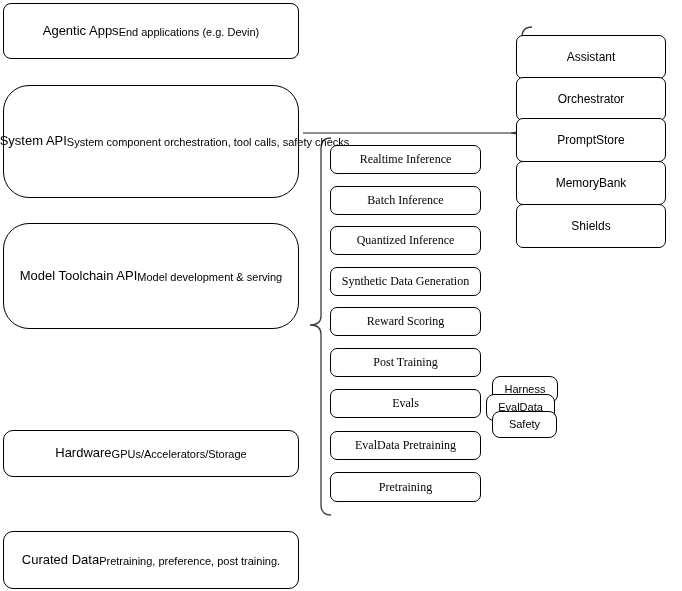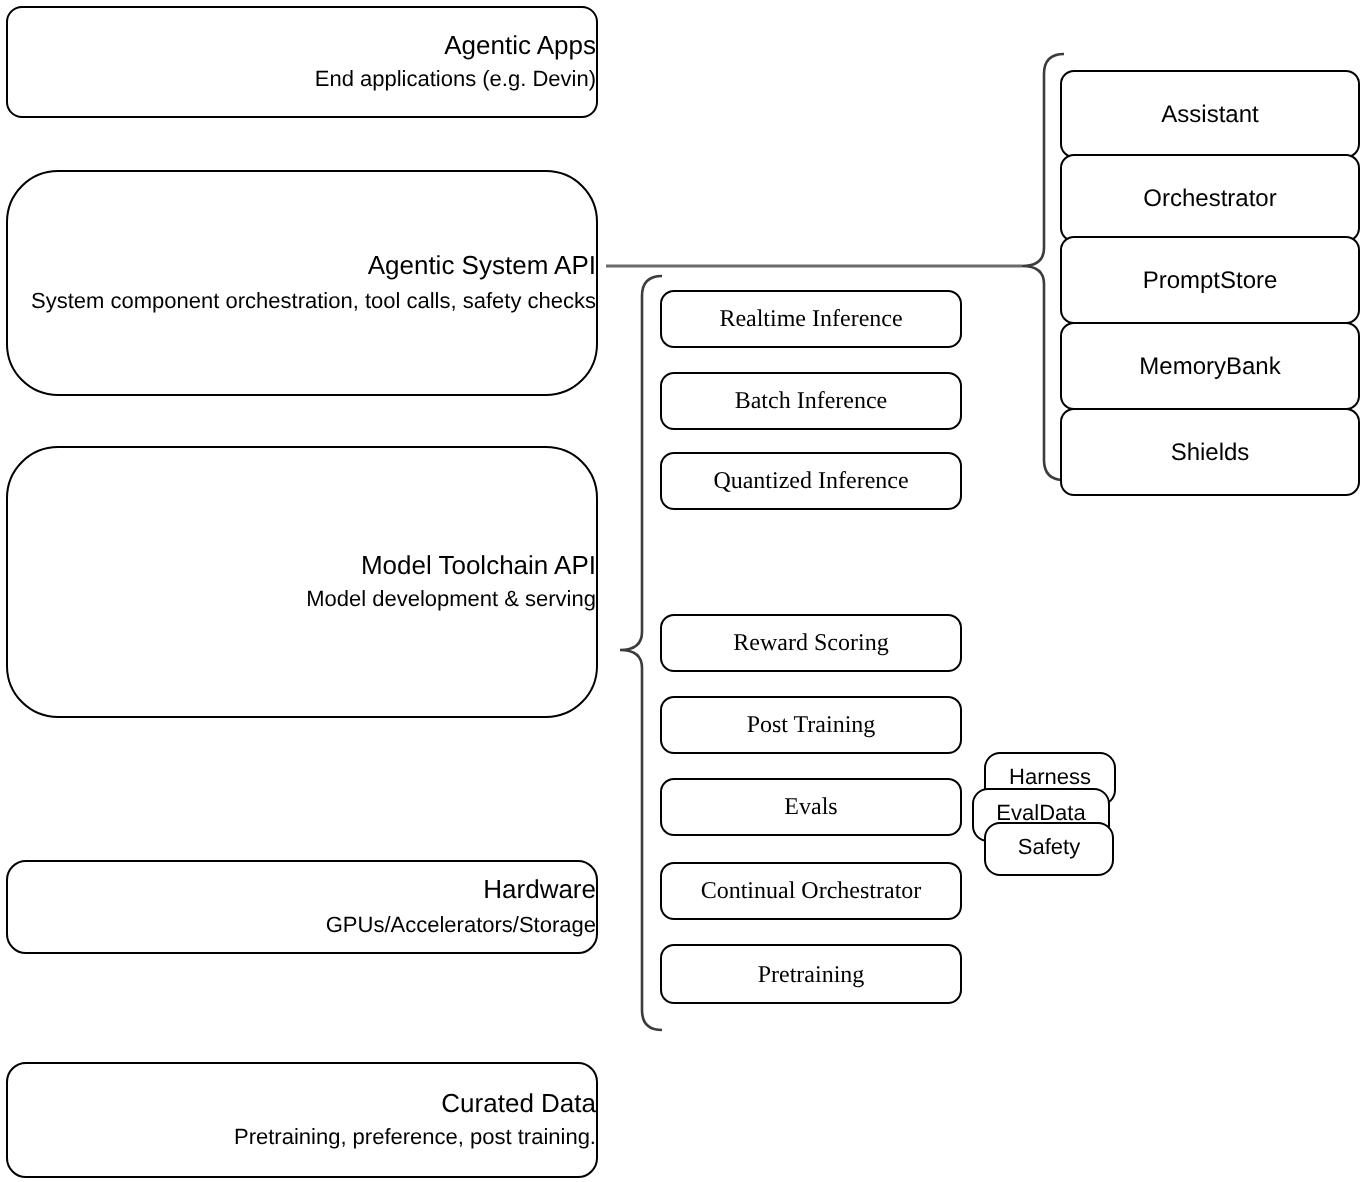--- a/index.html
+++ b/index.html
@@ -20,22 +20,22 @@
   }
   
   .lbox {
     position: absolute;
     left: 3px;
     width: 296px;
     box-sizing: border-box;
     border: 1px solid #000000;
     background: #ffffff;
     display: flex;
-    flex-direction: column;
-    align-items: flex-end;
+    flex-direction: row;
+    align-items: center;
     justify-content: center;
     text-align: center;
     z-index: 2;
   }
   .ltitle { font-size: 13px; line-height: 1.25; white-space: nowrap; }
   .lsub   { font-size: 11px; line-height: 1.2; margin-top: 3px; white-space: nowrap; }
   
   .mbox {
     position: absolute;
     left: 330px;
@@ -49,21 +49,21 @@
     align-items: center;
     justify-content: center;
     font-size: 12px;
     white-space: nowrap;
     z-index: 2;
     font-family: Liberation Serif, serif;
   }
   
   .rbox {
     position: absolute;
-    left: 530px;
+    left: 516px;
     width: 150px;
     height: 44px;
     box-sizing: border-box;
     border: 1px solid #000000;
     border-radius: 7px;
     background: #ffffff;
     display: flex;
     align-items: center;
     justify-content: center;
     font-size: 12px;
@@ -102,43 +102,44 @@
   <div class="lbox" style="top:3px;height:56px;border-radius:8px">
     <div class="ltitle">Agentic Apps</div>
     <div class="lsub">End applications (e.g. Devin)</div>
   </div>
 
   <div class="lbox" style="top:85px;height:113px;border-radius:26px">
     <div class="ltitle">Agentic System API</div>
     <div class="lsub">System component orchestration, tool calls, safety checks</div>
   </div>
 
-  <div class="lbox" style="top:223px;height:136px;border-radius:26px">
+  <div class="lbox" style="top:223px;height:106px;border-radius:26px">
     <div class="ltitle">Model Toolchain API</div>
     <div class="lsub">Model development &amp; serving</div>
   </div>
 
 
   <div class="lbox" style="top:430px;height:47px;border-radius:10px">
     <div class="ltitle">Hardware</div>
     <div class="lsub">GPUs/Accelerators/Storage</div>
   </div>
 
   <div class="lbox" style="top:531px;height:58px;border-radius:10px">
     <div class="ltitle">Curated Data</div>
     <div class="lsub">Pretraining, preference, post training.</div>
   </div>
 
   <div class="mbox" style="top:145px">Realtime Inference</div>
   <div class="mbox" style="top:186px">Batch Inference</div>
   <div class="mbox" style="top:226px">Quantized Inference</div>
+  <div class="mbox" style="top:267px">Synthetic Data Generation</div>
   <div class="mbox" style="top:307px">Reward Scoring</div>
   <div class="mbox" style="top:348px">Post Training</div>
   <div class="mbox" style="top:389px">Evals</div>
-  <div class="mbox" style="top:431px">Continual Orchestrator</div>
+  <div class="mbox" style="top:431px">EvalData Pretraining</div>
   <div class="mbox" style="top:472px;height:30px">Pretraining</div>
 
   <div class="pill" style="left:468px;top:376px;width:66px">Harness</div>
   <div class="pill" style="left:462px;top:394px;width:69px">EvalData</div>
   <div class="pill" style="left:468px;top:411px;width:65px">Safety</div>
 
   <div class="rbox" style="top:35px">Assistant</div>
   <div class="rbox" style="top:77px">Orchestrator</div>
   <div class="rbox" style="top:118px">PromptStore</div>
   <div class="rbox" style="top:161px">MemoryBank</div>

